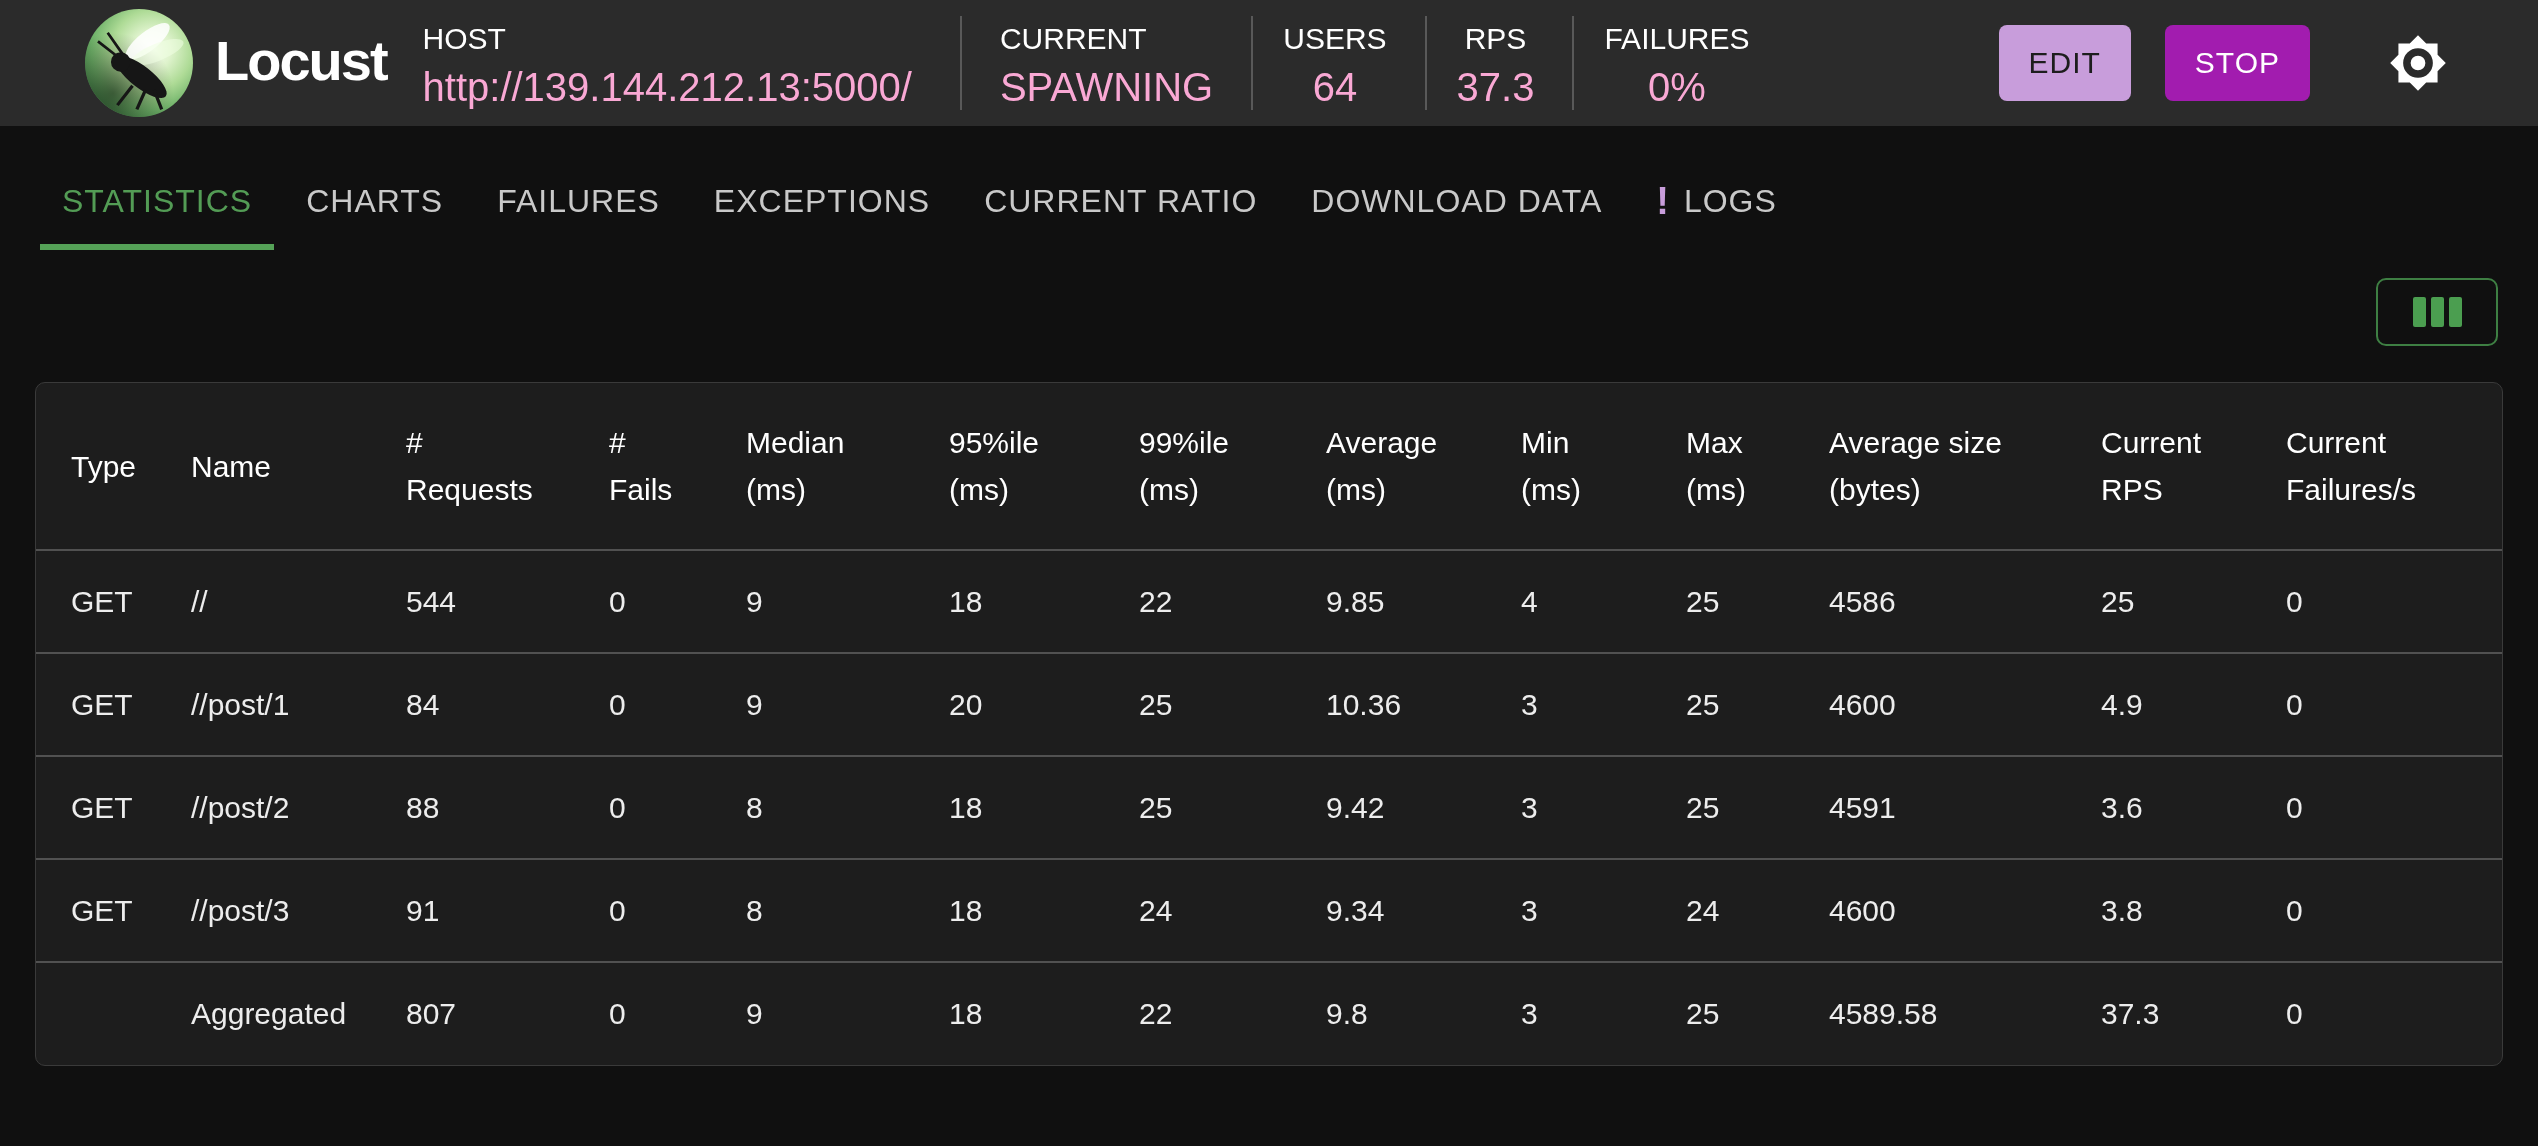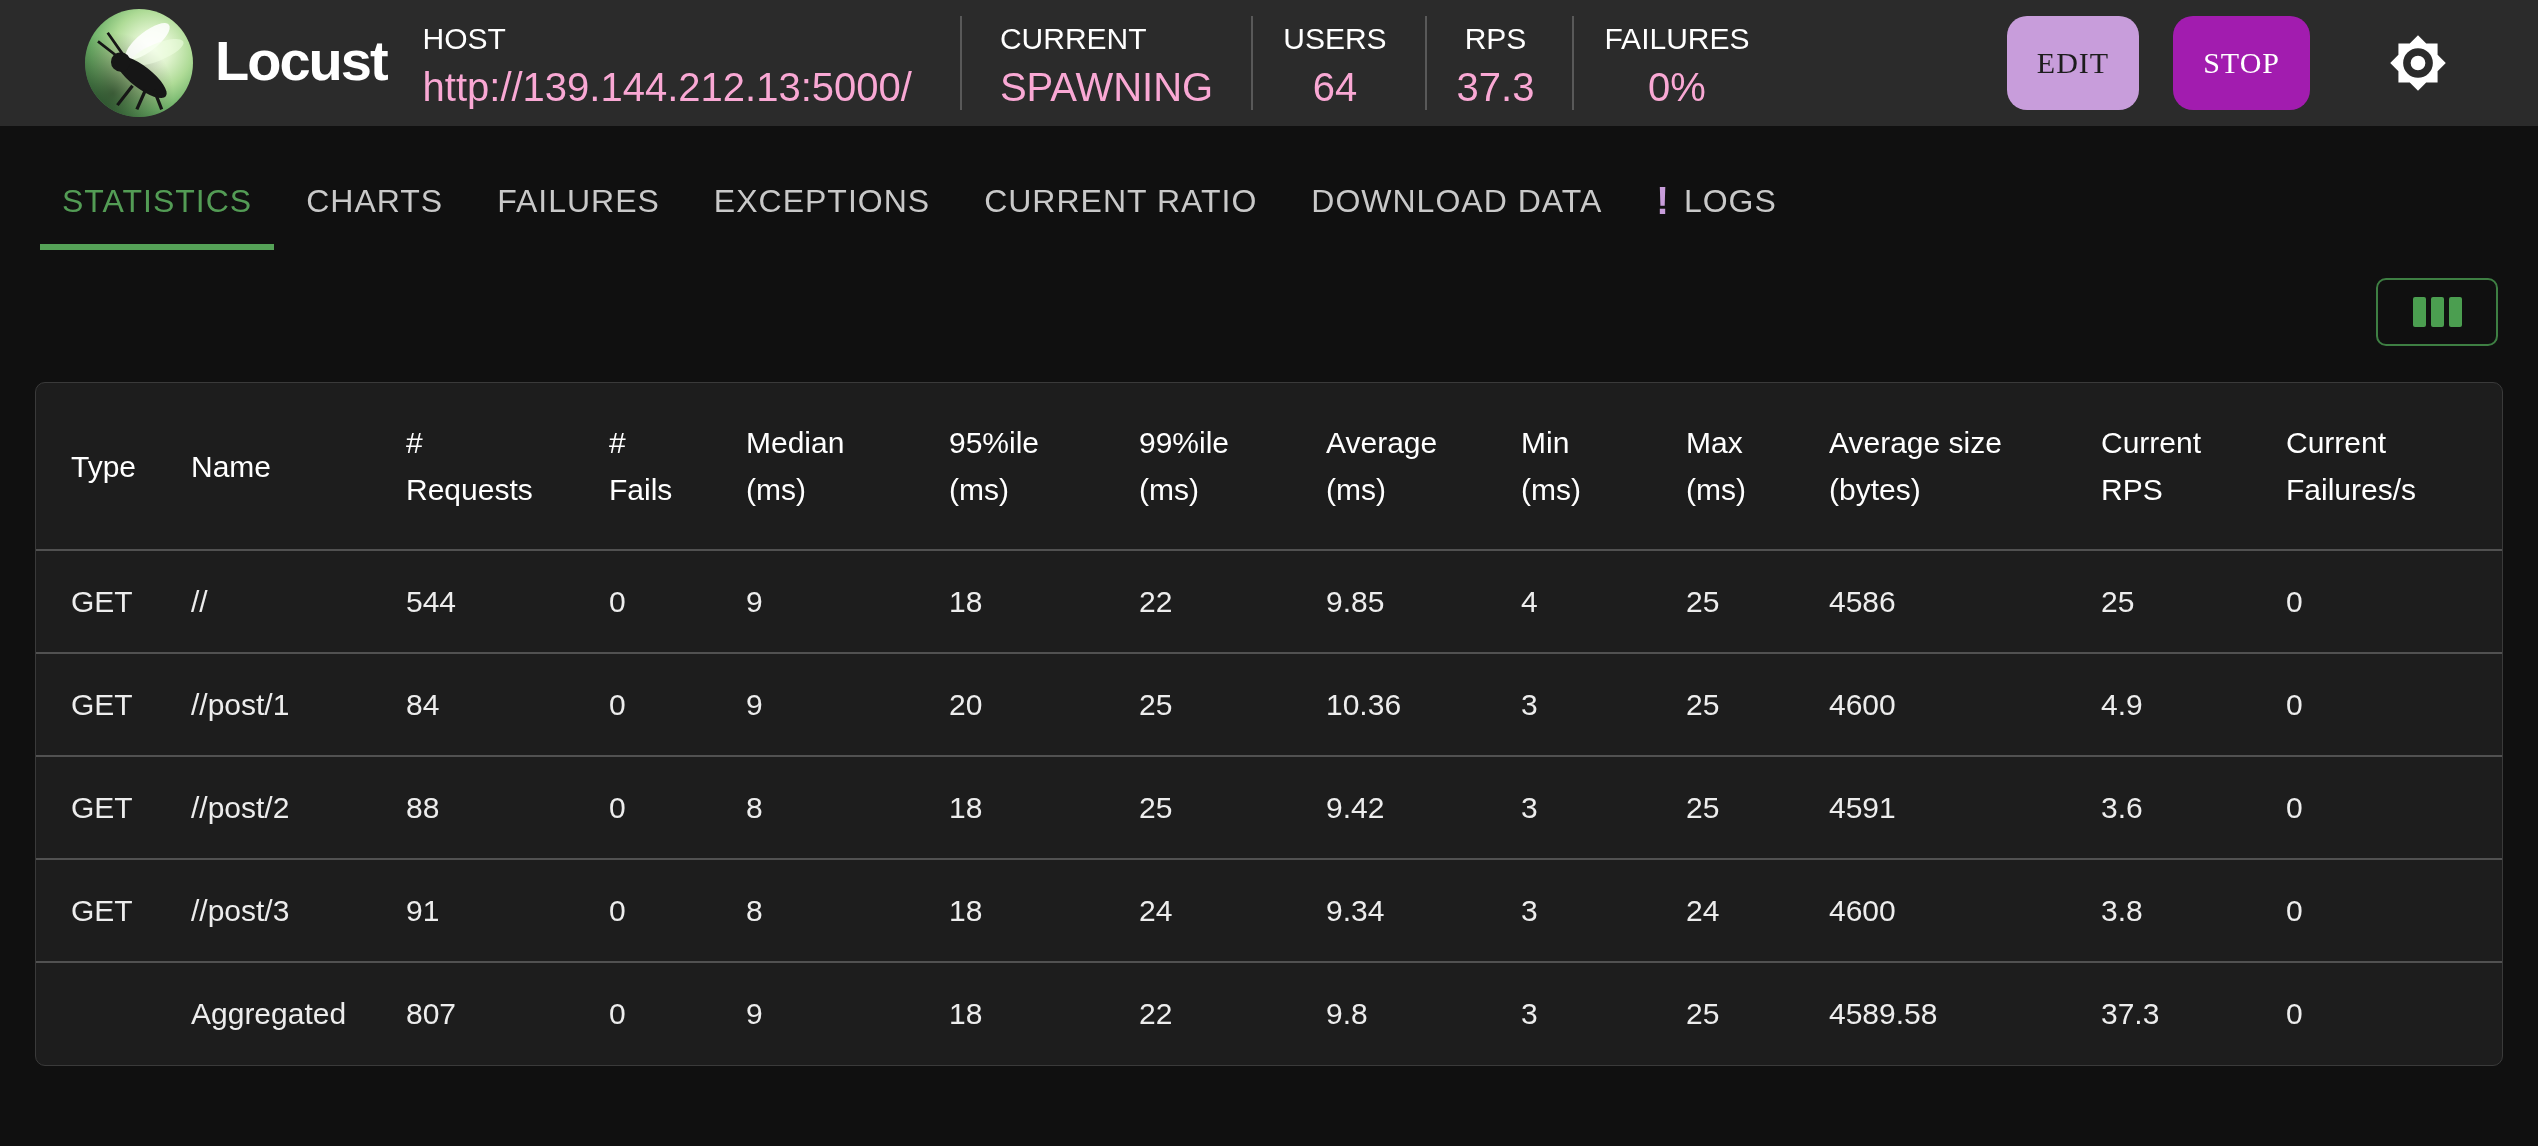--- a/index.html
+++ b/index.html
@@ -36,22 +36,22 @@
     letter-spacing: -2px; margin: -6px 36px 0 22px;
   }
   .host-block { margin-right: 48px; }
   .hdr-label { font-size: 30px; color: #ffffff; line-height: 48px; white-space: nowrap; }
   .hdr-value { font-size: 40px; color: #f9a8d4; line-height: 48px; white-space: nowrap; }
   .h-divider { width: 2px; height: 94px; background: #595959; flex: 0 0 auto; }
   .stat-block { padding: 0 38px; }
   .stat-block.centered { text-align: center; padding-left: 30px; }
   .header-buttons { margin-left: auto; display: flex; align-items: center; gap: 34px; }
   .hbtn {
-    min-width: 130px; height: 94px; border: none; border-radius: 20px;
-    font-family: Liberation Serif, serif; font-size: 30px; letter-spacing: 1px;
+    min-width: 130px; height: 76px; border: none; border-radius: 8px;
+    font-family: Liberation Sans, sans-serif; font-size: 30px; letter-spacing: 1px;
     padding: 0 30px; cursor: pointer;
   }
   .hbtn.edit  { background: #c89ddb; color: #1d1d1d; }
   .hbtn.stop  { background: #a21caf; color: #ffffff; }
   .hbtn.reset { background: #eca843; color: #1d1d1d; }
   .gear-btn {
     margin-left: 78px; width: 60px; height: 60px; background: none; border: none;
     cursor: pointer; display: flex; align-items: center; justify-content: center;
   }
 

